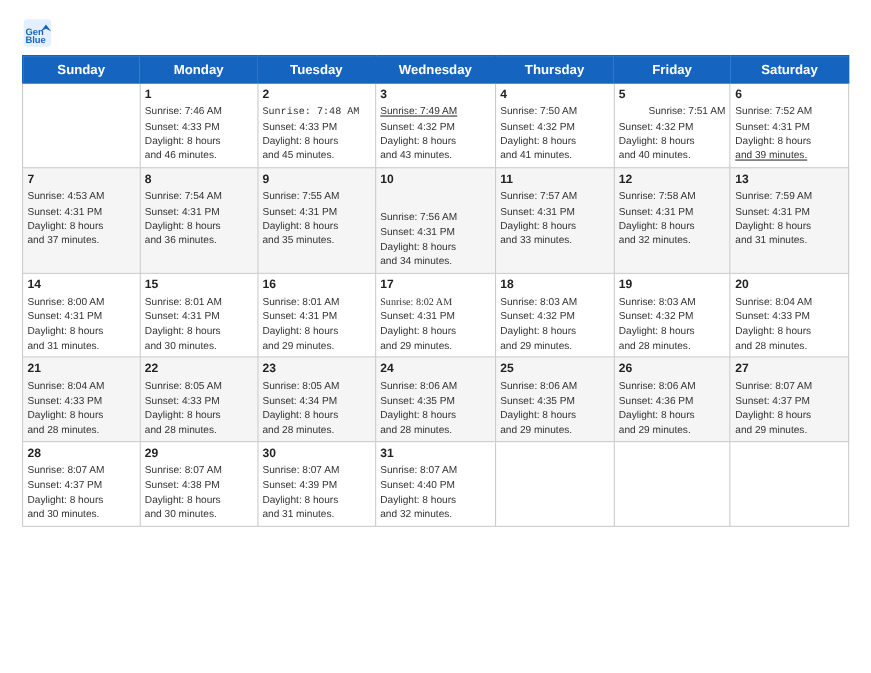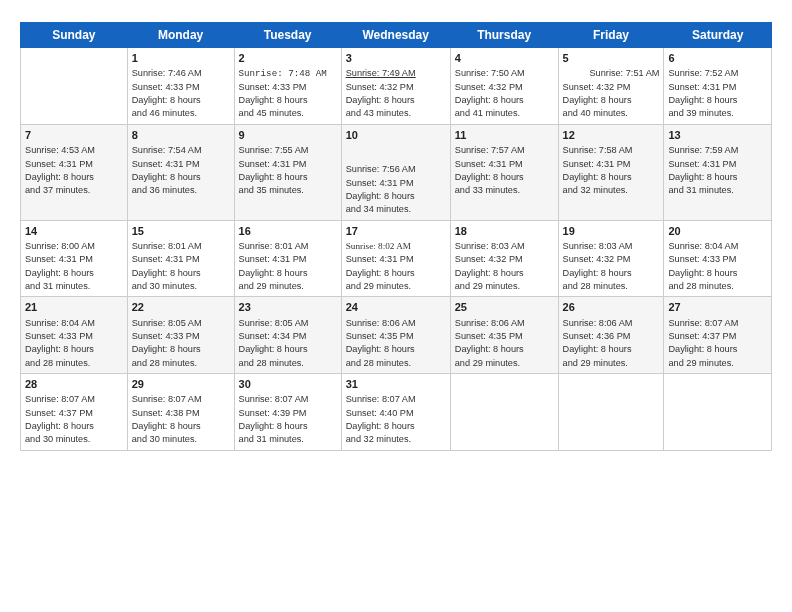--- a/index.html
+++ b/index.html
@@ -97,20 +97,39 @@
       line-height: 1.45;
     }
     .empty-cell {
       background: #fff !important;
     }
   </style>
 </head>
 <body>
 
 <div class="page">
+  <div class="header-top">
+    <div class="logo">
+      <svg class="logo-icon" viewBox="0 0 36 36">
+        <rect x="2" y="2" width="32" height="32" rx="4" fill="#e3f0ff"></rect>
+        <text x="4" y="20" font-size="11" font-weight="bold" fill="#1565c0">Gen</text>
+        <text x="4" y="30" font-size="11" font-weight="bold" fill="#1565c0">Blue</text>
+        <polygon points="28,8 34,16 28,13 22,16" fill="#1565c0"></polygon>
+      </svg>
+      <div>
+        <div class="logo-text">
+          <span></span><br>
+          <span style="color:#1565c0;"></span>
+        </div>
+      </div>
+    </div>
+    <div class="title-block">
+      <div class="month-title"></div>
+    </div>
+  </div>
   <div class="subtitle"></div>
   <table>
     <thead>
       <tr>
       <th>Sunday</th>
           <th>Monday</th>
           <th>Tuesday</th>
           <th>Wednesday</th>
           <th>Thursday</th>
           <th>Friday</th>
@@ -153,21 +172,21 @@
             <span class="cell-text" style="display: block; text-align: right;">Sunrise: 7:51 AM</span>
             <span class="cell-text" style="display: block;">Sunset: 4:32 PM</span>
             <span class="cell-text" style="display: block;">Daylight: 8 hours</span>
             <span class="cell-text" style="display: block;">and 40 minutes.</span>
           </td>
           <td>
             <span class="day-num">6</span>
             <span class="cell-text" style="display: block;">Sunrise: 7:52 AM</span>
             <span class="cell-text" style="display: block;">Sunset: 4:31 PM</span>
             <span class="cell-text" style="display: block;">Daylight: 8 hours</span>
-            <span class="cell-text" style="display: block;">and 39 minutes.</span>
+            <span class="cell-text" style="display: block; text-decoration: underline;">and 39 minutes.</span>
           </td>
         </tr>
         <tr>
           <td>
             <span class="day-num">7</span>
             <span class="cell-text" style="display: block;">Sunrise: 4:53 AM</span>
             <span class="cell-text" style="display: block;">Sunset: 4:31 PM</span>
             <span class="cell-text" style="display: block;">Daylight: 8 hours</span>
             <span class="cell-text" style="display: block;">and 37 minutes.</span>
           </td>

